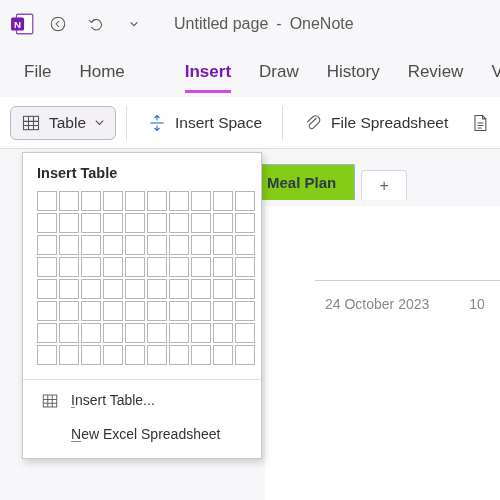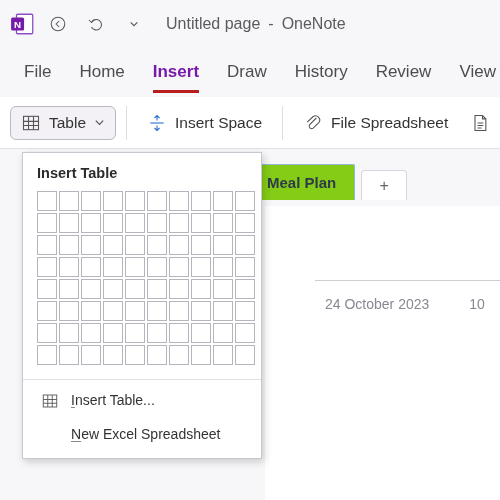--- a/index.html
+++ b/index.html
@@ -5,27 +5,27 @@
 * { box-sizing: border-box; margin: 0; padding: 0; font-family: "Segoe UI", Arial, sans-serif; }
 body { background: #f7f6f8; width: 500px; height: 500px; overflow: hidden; position: relative; }
 
 
 .titlebar { height: 48px; display: flex; align-items: center; padding: 0 10px; gap: 6px; }
 .app-icon { width: 26px; height: 26px; display:flex; align-items:center; justify-content:center;}
 .app-icon svg { width:26px; height:26px; }
 .tb-btn { width: 32px; height: 32px; display:flex; align-items:center; justify-content:center; border-radius:4px; }
 .tb-btn svg { width:18px; height:18px; stroke:#5a5a5a; stroke-width:1.4; fill:none;}
 .chev-small svg{width:10px;height:10px;}
-.title-text { margin-left: 10px; font-size: 16px; color: #5b5b5b; display:flex; gap:4px; align-items:center;}
+.title-text { margin-left: 18px; font-size: 16px; color: #5b5b5b; display:flex; gap:4px; align-items:center;}
 .title-text .dash{margin:0 4px;}
 
 
 .menu { display:flex; gap: 28px; padding: 14px 24px 0 24px; font-size:17px; color:#4d4d4d;}
 .menu-item { padding-bottom:8px; cursor:default;text-align:center;}
-.menu-item.active { color:#7719aa; border-bottom:3px solid #b91c1c; font-weight:600;}
+.menu-item.active { color:#7719aa; border-bottom:3px solid #d946ef; font-weight:600;margin-left:32px;}
 
 
 .ribbon { background:#fff; margin-top:4px; height:52px; display:flex; align-items:center; padding:0 10px; gap:10px; border-bottom:1px solid #e3e0e6; width: 620px;}
 .rb-sep { width:1px; height:34px; background:#ddd;}
 .rb-btn { display:flex; align-items:center; gap:8px; padding:6px 10px; border-radius:6px; font-size:15.5px; color:#333;}
 .rb-btn.boxed { border:1px solid #bcb8c2; background:#f3f1f6;}
 .rb-btn svg { width:20px; height:20px; stroke:#555; stroke-width:1.3; fill:none;}
 .rb-chev svg{width:11px;height:11px;}
 
 

